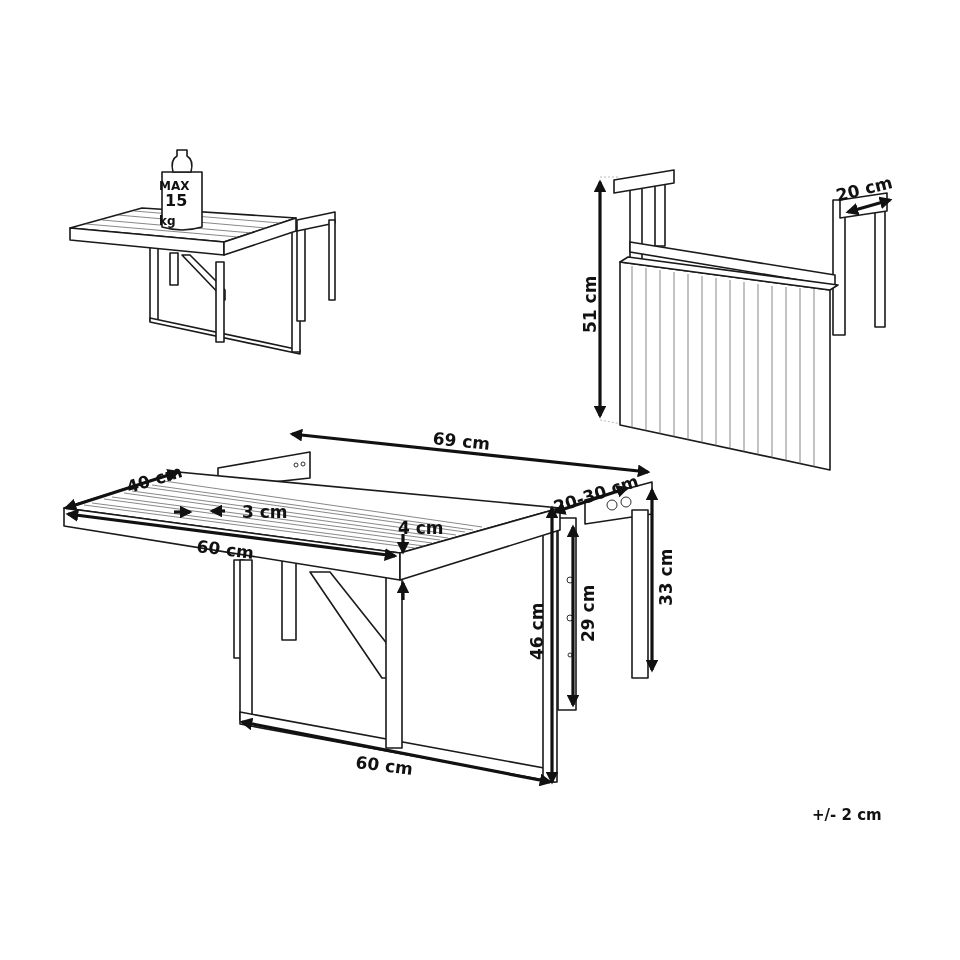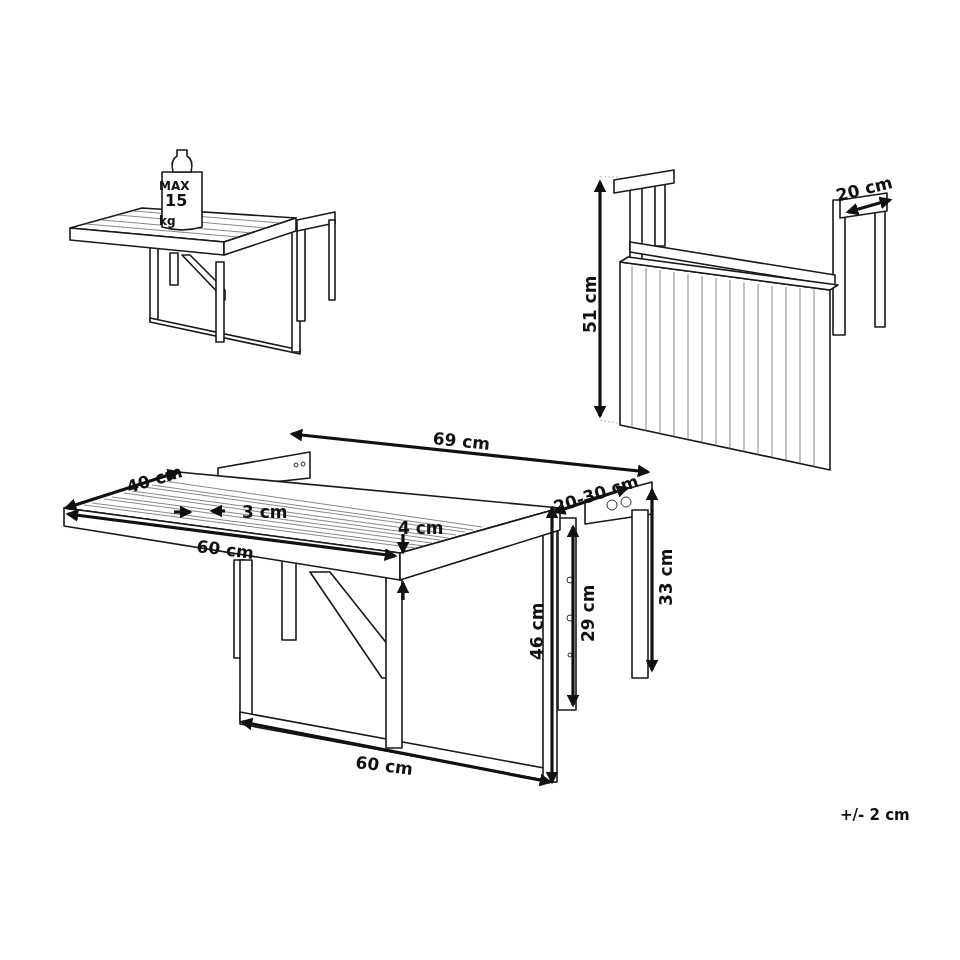--- a/index.html
+++ b/index.html
@@ -160,15 +160,15 @@
 <div class="lbl" style="left:124px;top:478px;transform:rotate(-17deg);">40 cm</div>
 <div class="lbl" style="left:230px;top:502px;margin-left:12px;">3 cm</div>
 <div class="lbl" style="left:398px;top:518px;">4 cm</div>
 <div class="lbl" style="left:198px;top:536px;transform:rotate(7deg);">60 cm</div>
 <div class="lbl" style="left:551px;top:498px;transform:rotate(-18deg);">20-30 cm</div>
 <div class="lbl" style="left:527px;top:660px;transform:rotate(-90deg);">46 cm</div>
 <div class="lbl" style="left:578px;top:642px;transform:rotate(-90deg);">29 cm</div>
 <div class="lbl" style="left:656px;top:606px;transform:rotate(-90deg);">33 cm</div>
 <div class="lbl" style="left:357px;top:752px;transform:rotate(7deg);">60 cm</div>
 
-<div class="note" style="left:840px;top:806px;">+/- 2 cm</div>
+<div class="note" style="left:812px;top:806px;">+/- 2 cm</div>
 
 </div>
 
 </body></html>

